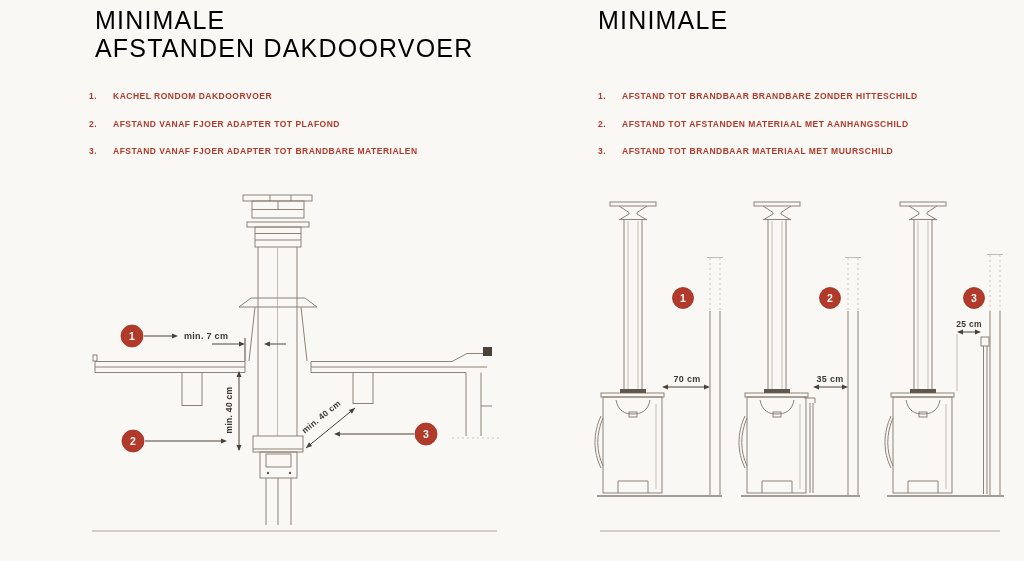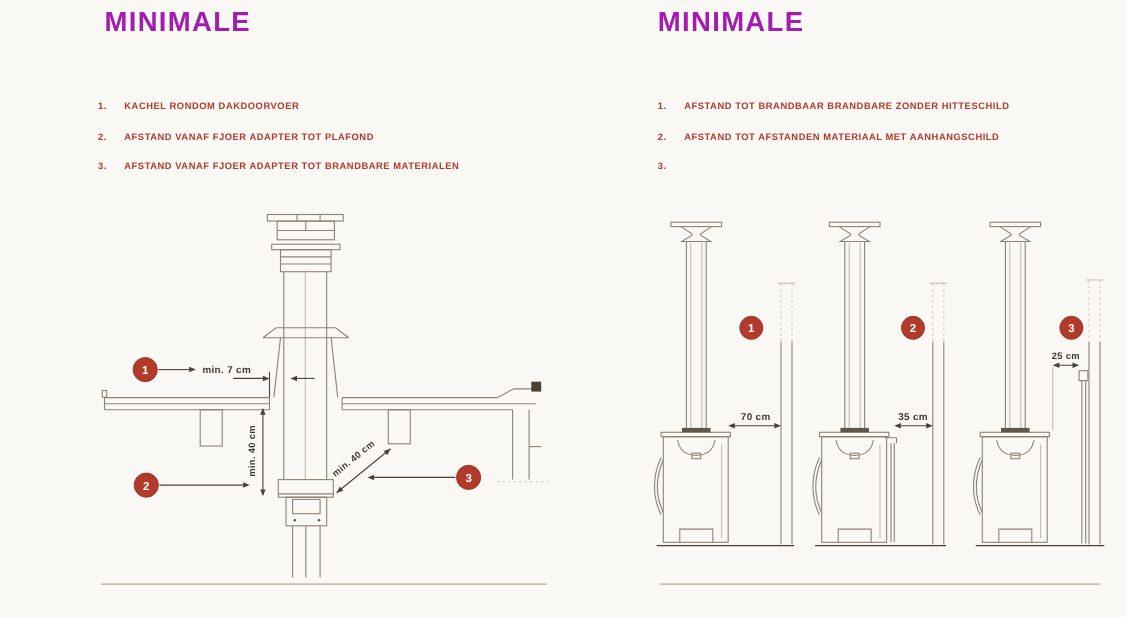--- a/index.html
+++ b/index.html
@@ -5,22 +5,22 @@
   html,body{margin:0;padding:0;}
   .page{
     position:relative;
     width:1024px;height:561px;
     background:#faf8f5;
     overflow:hidden;
     font-family:"Liberation Sans",sans-serif;
   }
   .title{
     position:absolute;top:6px;
-    font-size:25px;font-weight:bold;line-height:28px;
-    letter-spacing:1.2px;color:#a21caf;white-space:nowrap;
+    font-size:25px;font-weight:normal;line-height:28px;
+    letter-spacing:1.2px;color:#000000;white-space:nowrap;
   }
   .title-left{left:95px;}
   .title-right{left:598px;}
   .legend{position:absolute;top:91px;}
   .legend-left{left:89px;}
   .legend-right{left:598px;}
   .legend-row{
     display:flex;align-items:baseline;
     margin-bottom:17.5px;
     color:#b13a2b;font-size:8.5px;font-weight:bold;
@@ -41,20 +41,21 @@
   .fill-mid{fill:#5f574d;stroke:none;}
   .divider{stroke:#c6bfb6;stroke-width:1.5;}
 </style>
 </head>
 <body>
 
 <div class="page">
 
   <div class="title title-left">
     <div>MINIMALE</div>
+    <div>AFSTANDEN DAKDOORVOER</div>
   </div>
   <div class="legend legend-left">
     <div class="legend-row">
       <span class="legend-num">1.</span>
       <span>KACHEL RONDOM DAKDOORVOER</span>
     </div>
     <div class="legend-row">
       <span class="legend-num">2.</span>
       <span>AFSTAND VANAF FJOER ADAPTER TOT PLAFOND</span>
     </div>
@@ -71,20 +72,21 @@
     <div class="legend-row">
       <span class="legend-num">1.</span>
       <span>AFSTAND TOT BRANDBAAR BRANDBARE ZONDER HITTESCHILD</span>
     </div>
     <div class="legend-row">
       <span class="legend-num">2.</span>
       <span>AFSTAND TOT AFSTANDEN MATERIAAL MET AANHANGSCHILD</span>
     </div>
     <div class="legend-row">
       <span class="legend-num">3.</span>
+      <span>AFSTAND TOT BRANDBAAR MATERIAAL MET MUURSCHILD</span>
     </div>
   </div>
 
   <svg style="left:0;top:180px;" width="540" height="375" viewBox="0 180 540 375">
 
     <g>
       <rect class="ln" x="243" y="195" width="69" height="6"></rect>
       <line class="ln" x1="270" y1="195" x2="270" y2="201"></line>
       <line class="ln" x1="291" y1="195" x2="291" y2="201"></line>
       <rect class="ln" x="252" y="201" width="52" height="17"></rect>

